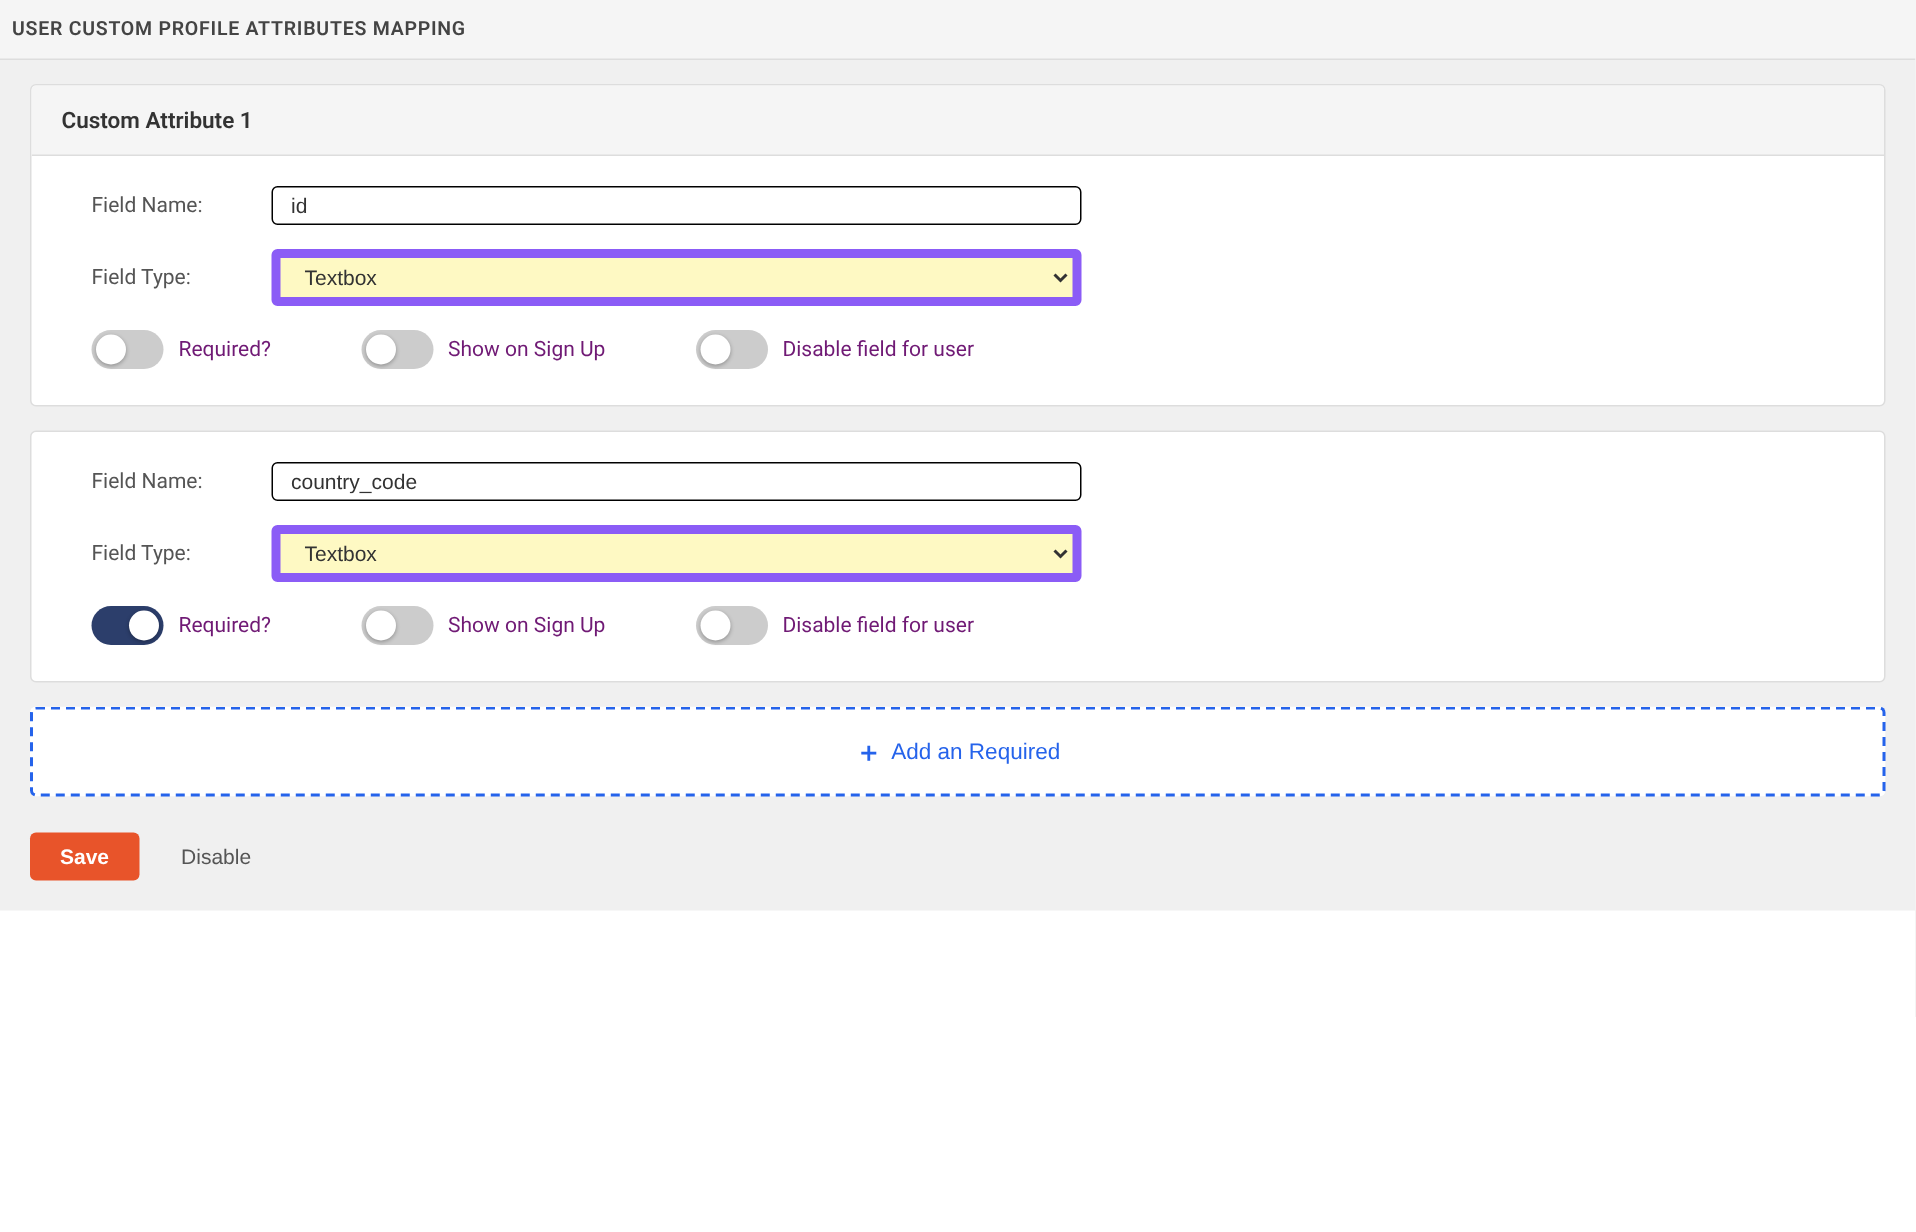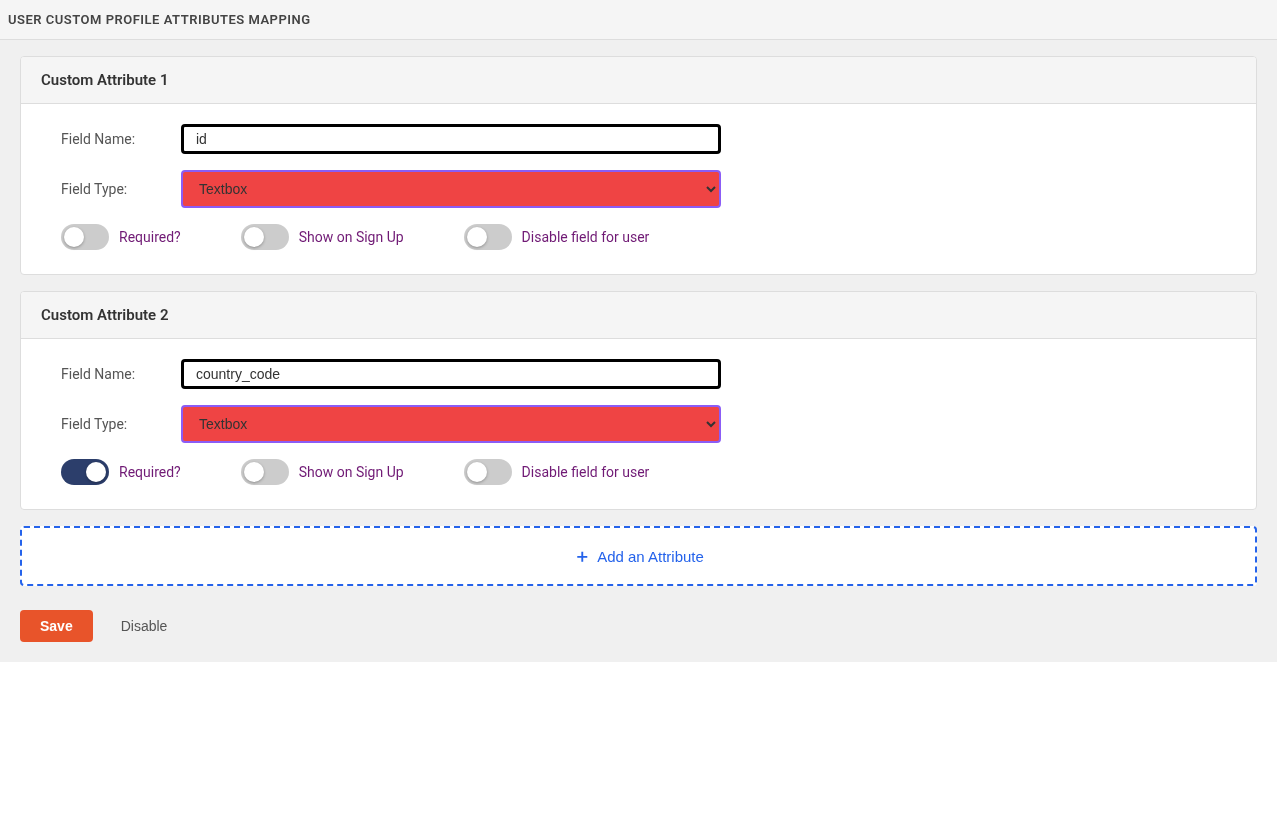--- a/index.html
+++ b/index.html
@@ -60,37 +60,37 @@
       width: 120px;
       font-size: 14px;
       color: #555;
       flex-shrink: 0;
       padding-right: 10px;
     }
     .form-input {
       flex: 1;
       max-width: 540px;
       height: 22px;
-      border: 3px solid #000000;
+      border: 1px solid #000000;
       border-radius: 4px;
       padding: 12px 12px;
       font-size: 14px;
       color: #333;
       outline: none;
     }
     .form-select {
       flex: 1;
       max-width: 540px;
       height: 38px;
-      border: 2px solid #8b5cf6;
+      border: 6px solid #8b5cf6;
       border-radius: 4px;
       padding: 0 12px;
       font-size: 14px;
       color: #333;
-      background: #ef4444;
+      background: #fef9c3;
       outline: none;
       appearance: auto;
     }
     .toggles-row {
       display: flex;
       align-items: center;
       margin-top: 8px;
       gap: 0;
     }
     .toggle-group {
@@ -233,23 +233,20 @@
           <label class="toggle-switch">
             <input type="checkbox" style="">
             <span class="toggle-slider"></span>
           </label>
           <span class="toggle-label">Disable field for user</span>
         </div>
       </div>
     </div>
   </div>
         <div class="attribute-card">
-    <div class="attribute-card-header">
-      <h2>Custom Attribute 2</h2>
-    </div>
     <div class="attribute-card-body">
       <div class="form-row">
         <label class="form-label">Field Name:</label>
         <input class="form-input" type="text" value="country_code" style="">
       </div>
       <div class="form-row">
         <label class="form-label">Field Type:</label>
         <select class="form-select">
           <option selected="">Textbox</option><option>Dropdown</option><option>Checkbox</option><option>Radio</option>
         </select>
@@ -276,21 +273,21 @@
           </label>
           <span class="toggle-label">Disable field for user</span>
         </div>
       </div>
     </div>
   </div>
       </div>
 
     <button class="add-attribute-btn">
       <span class="plus-icon">＋</span>
-      <span>Add an Attribute</span>
+      <span>Add an Required</span>
     </button>
 
     <div class="actions-row">
       <button class="btn-save">Save</button>
       <button class="btn-cancel">Disable</button>
     </div>
   </div>
 </div>
 
 </body></html>

